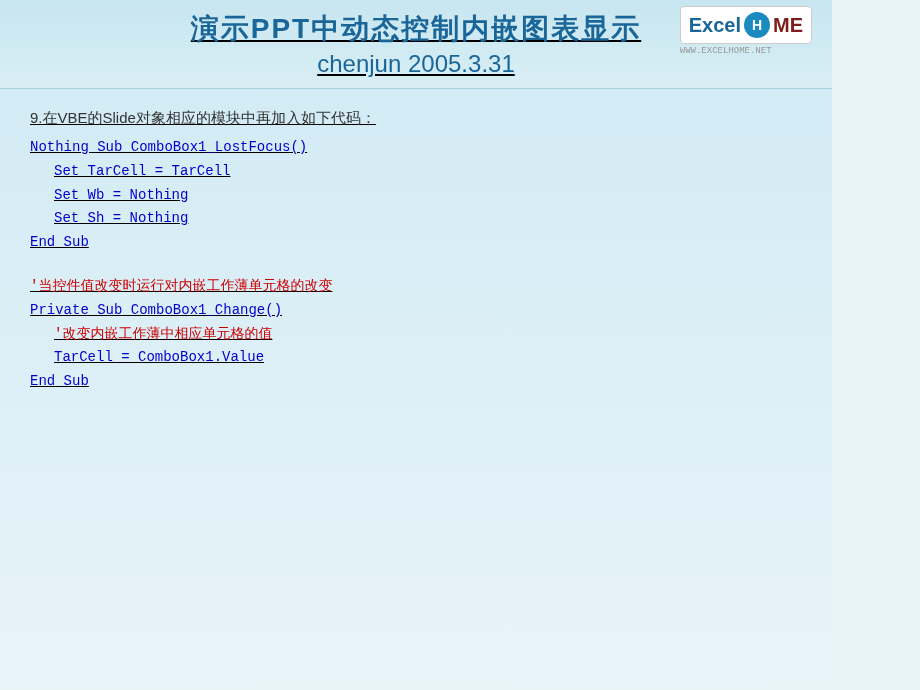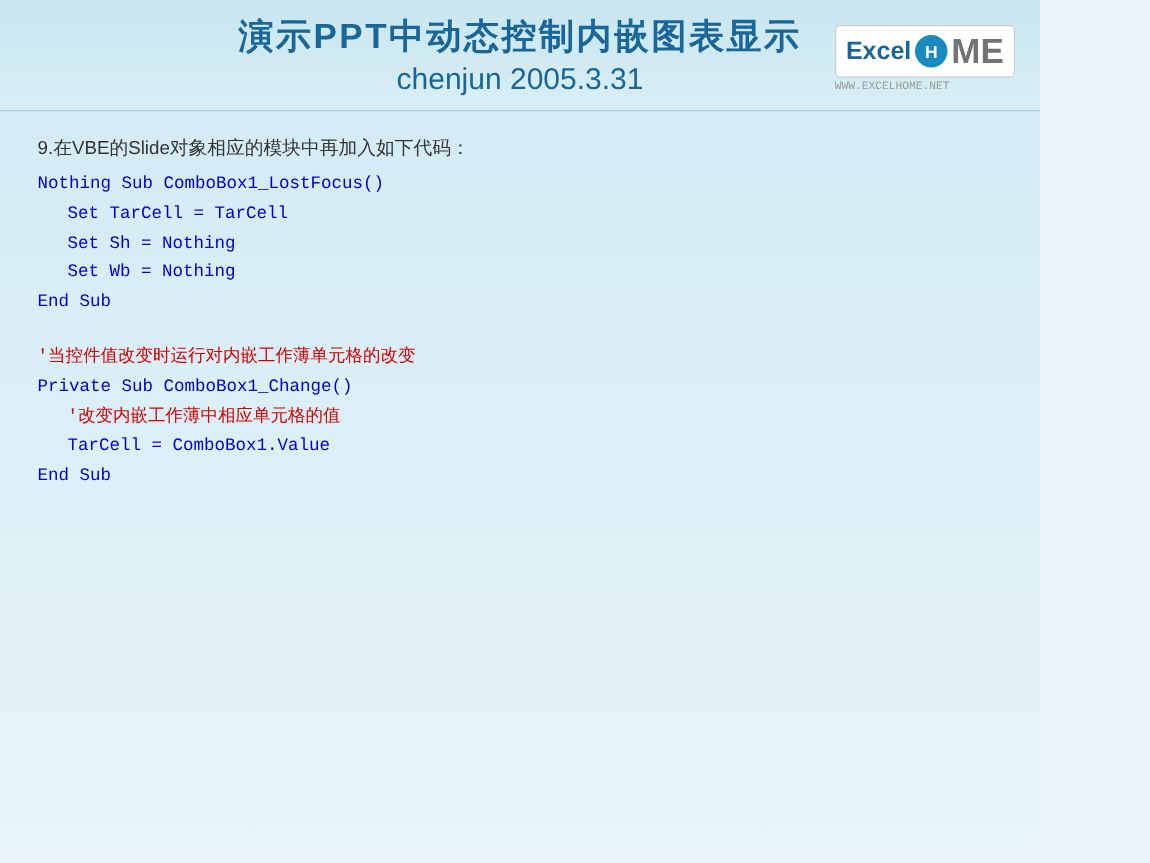--- a/index.html
+++ b/index.html
@@ -14,20 +14,21 @@
       background: #e8f4f8;
       font-family: 'Courier New', Courier, monospace;
       overflow: hidden;
     }
 
     .page-container {
       width: 832px;
       height: 690px;
       background: linear-gradient(180deg, #d0eaf5 0%, #e8f4f8 100%);
       position: relative;
+      text-decoration: underline;
     }
 
     
     .header {
       display: flex;
       align-items: center;
       justify-content: center;
       padding: 10px 20px;
       position: relative;
       background: linear-gradient(180deg, #c8e6f0 0%, #d8eef5 100%);
@@ -49,21 +50,21 @@
     .header-subtitle {
       font-size: 24px;
       color: #1a6699;
       font-family: 'SimHei', 'Microsoft YaHei', sans-serif;
       margin-top: 2px;
     }
 
     .logo-container {
       position: absolute;
       right: 20px;
-      top: 20px;
+      top: 6px;
     }
 
     .logo {
       display: flex;
       align-items: center;
       background: white;
       border: 1px solid #ccc;
       padding: 4px 8px;
       border-radius: 4px;
     }
@@ -127,21 +128,21 @@
       <div class="header-subtitle">chenjun   2005.3.31</div>
     </div>
     <div class="logo-container">
       <div class="logo">
         <span style="font-size:20px;font-weight:bold;color:#1a6699;font-family:Arial,sans-serif;">Excel</span>
 
         <svg class="logo-icon" viewBox="0 0 28 28">
           <circle cx="14" cy="14" r="13" fill="#1a8ac0"></circle>
           <text x="14" y="19" text-anchor="middle" fill="white" font-size="14" font-family="Arial" font-weight="bold">H</text>
         </svg>
-        <span style="font-size:28px;font-weight:bold;color:#737373;font-family:Arial,sans-serif;">ME</span>
+        <span style="font-size:20px;font-weight:bold;color:#7f1d1d;font-family:Arial,sans-serif;">ME</span>
         <br>
       </div>
       <span class="logo-url">WWW.EXCELHOME.NET</span>
     </div>
   </div>
 
   <div class="content">
 
     <div class="section-title">9.在VBE的Slide对象相应的模块中再加入如下代码：</div>
 
@@ -151,25 +152,25 @@
       <div class="code-blue">
         <span>Nothing Sub ComboBox1_LostFocus()</span>
       </div>
 
       <div class="code-blue code-indent">
         <span>    Set TarCell = TarCell</span>
       </div>
 
 
       <div class="code-blue code-indent">
+        <span>    Set Wb = Nothing</span>
+      </div>
+
+      <div class="code-blue code-indent">
         <span>    Set Sh = Nothing</span>
-      </div>
-
-      <div class="code-blue code-indent">
-        <span>    Set Wb = Nothing</span>
       </div>
 
       <div class="code-blue">
         <span>End Sub</span>
       </div>
 
     </div>
 
     <div class="code-block section-gap">
 

